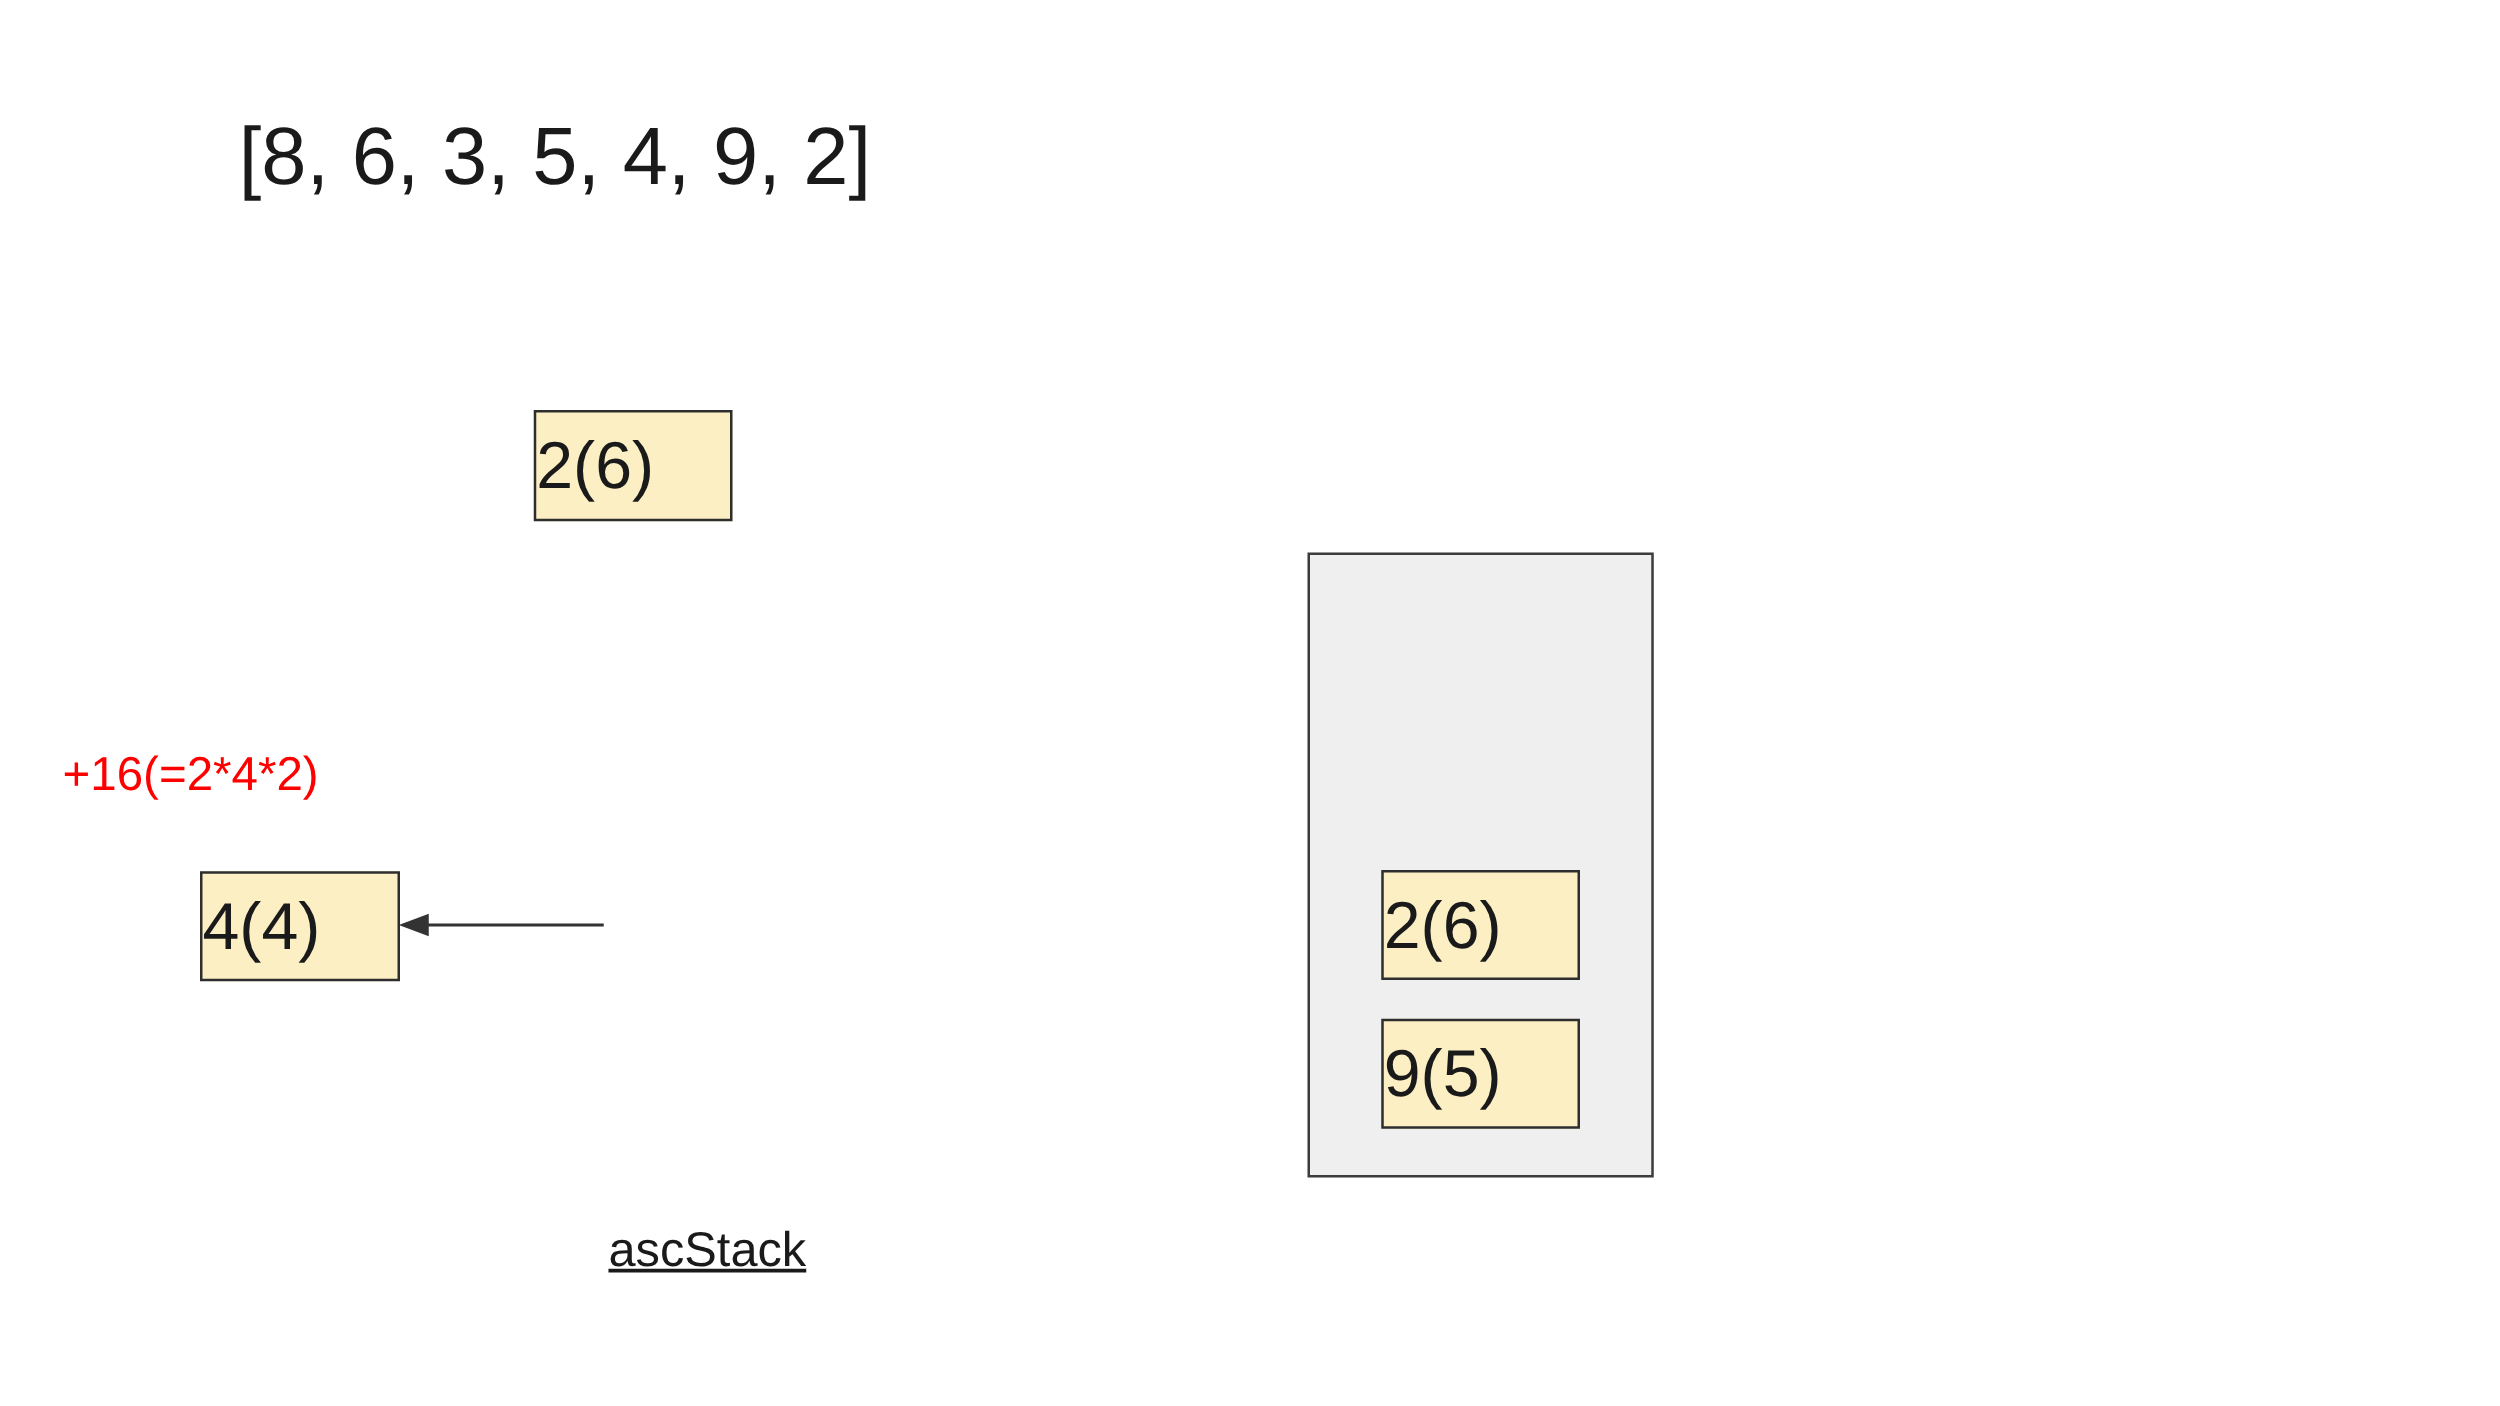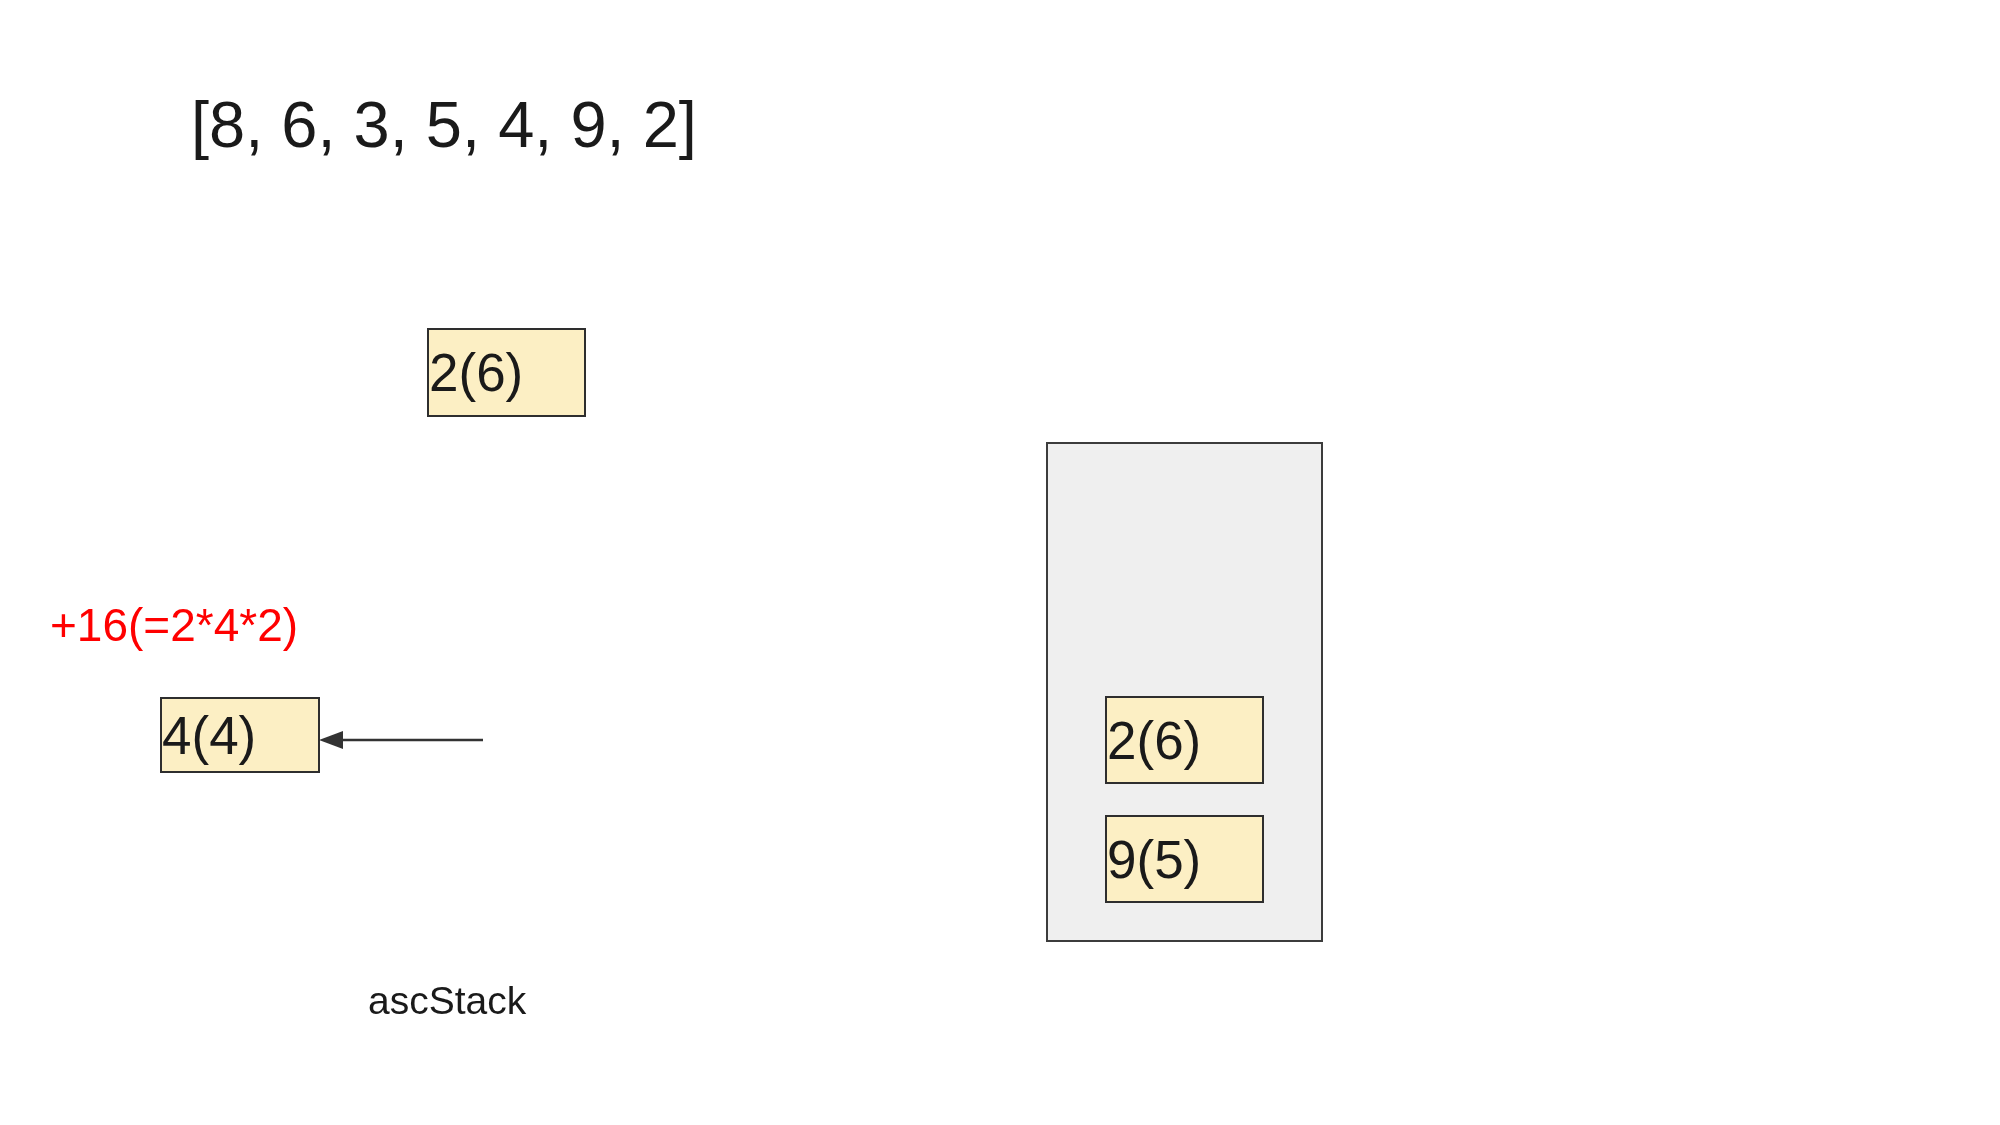--- a/index.html
+++ b/index.html
@@ -51,28 +51,28 @@
     top: 328px;
     width: 159px;
     height: 89px;
   }
 
   .popped-box {
     position: absolute;
     left: 160px;
     top: 697px;
     width: 160px;
-    height: 76px;
+    height: 88px;
   }
 
   .annotation {
     position: absolute;
     left: 50px;
     top: 598px;
-    font-size: 46px;
+    font-size: 38px;
     line-height: 1.2;
     color: var(--annotation_red);
     white-space: nowrap;
   }
 
   .pop-arrow {
     position: absolute;
     left: 315px;
     top: 720px;
   }
@@ -96,23 +96,24 @@
   .desc-stack { left: 1046px; top: 442px; }
 
   .stack-item { width: 159px; height: 88px; flex: 0 0 auto; }
 
   .stack-label {
     position: absolute;
     width: 277px;
     top: 978px;
     font-size: 39px;
     line-height: 1.2;
-    text-align: left;
+    text-align: right;
     color: var(--text);
     white-space: nowrap;
+    text-decoration: underline;
   }
   .asc-label  { left: 368px; }
   .desc-label { left: 1046px; }
 </style>
 </head>
 <body>
 
 <div class="slide">
 
   <div class="array-text">[8, 6, 3, 5, 4, 9, 2]</div>

